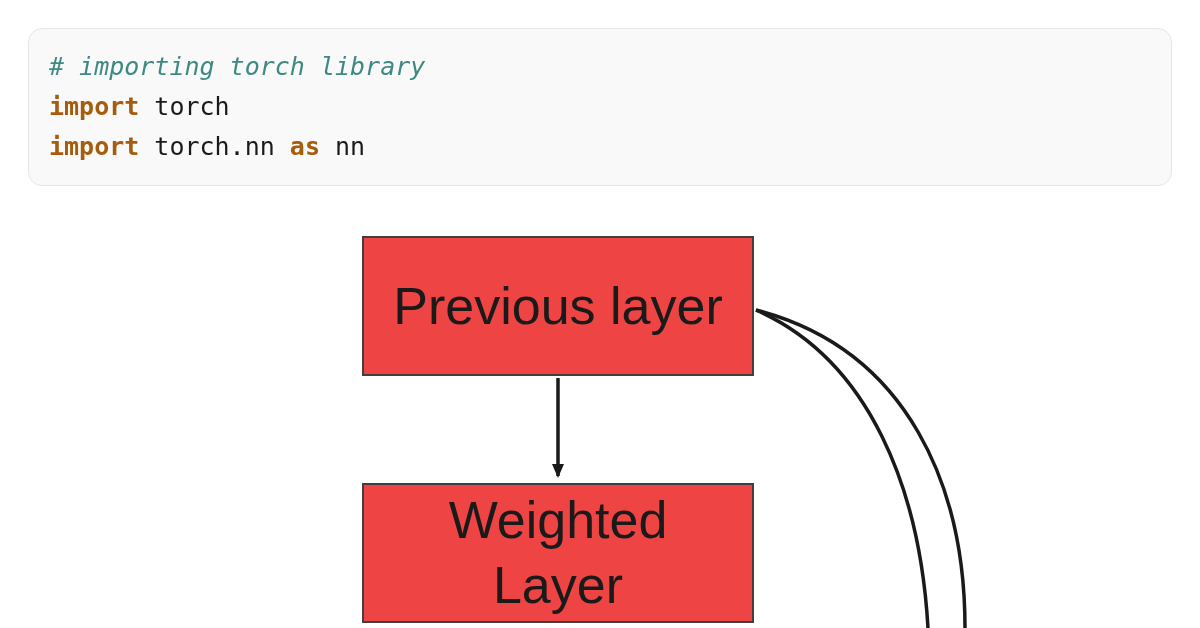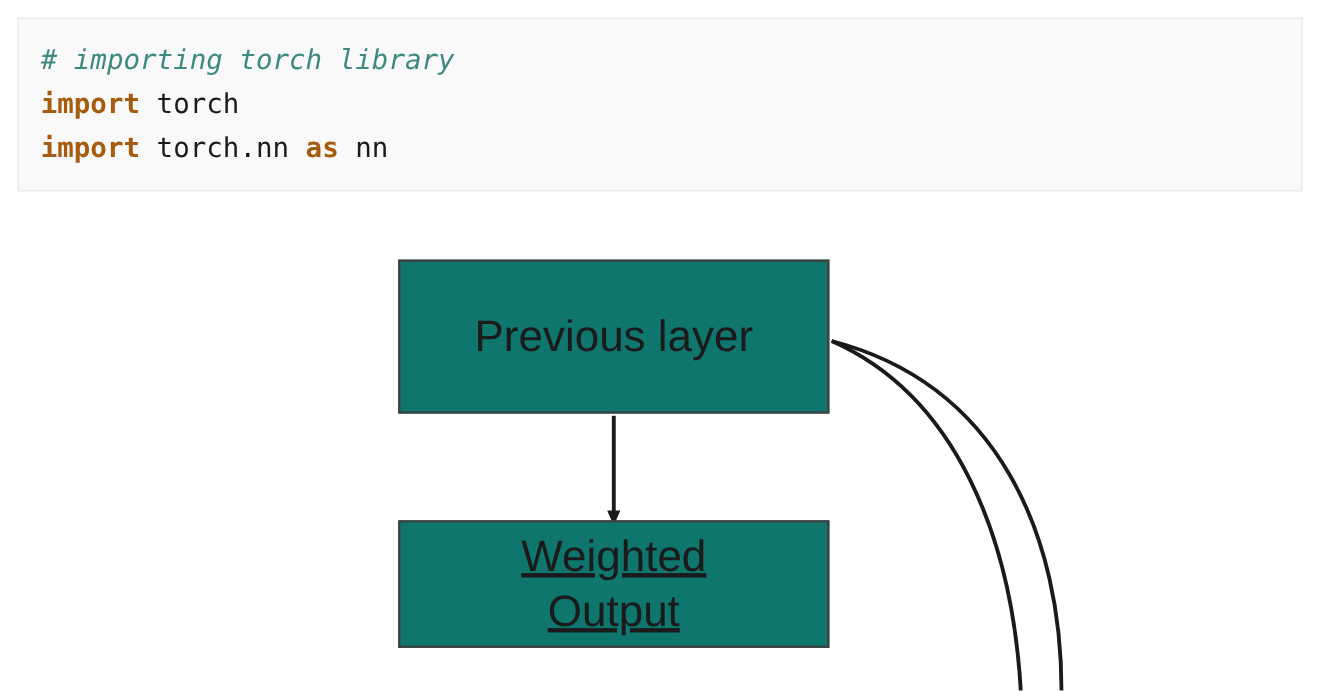--- a/index.html
+++ b/index.html
@@ -5,57 +5,57 @@
     * { box-sizing: border-box; margin: 0; padding: 0; }
     body {
       width: 1200px;
       height: 628px;
       background: #ffffff;
       font-family: ui-monospace, 'SF Mono', Menlo, Consolas, monospace;
       overflow: hidden;
       position: relative;
     }
     .code-block {
-      margin: 16px;
+      margin: 28px;
       padding: 18px 20px;
       border: 1px solid #e6e6e6;
-      border-radius: 0;
+      border-radius: 14px;
       background: #f9f9f9;
       font-size: 25px;
       line-height: 1.6;
       white-space: pre;
     }
     .tk-comment { color: #3e8a82; font-style: italic; }
     .tk-keyword { color: #a65c0d; font-weight: 600; }
     .tk-plain   { color: #1a1a1a; }
 
     .diagram {
       position: absolute;
       top: 230px;
       left: 0;
       width: 1200px;
       height: 398px;
       pointer-events: none;
     }
     .dgbox {
       position: absolute;
-      background: #0f766e;
+      background: #ef4444;
       border: 2px solid #404040;
       font-family: -apple-system, 'Segoe UI', Helvetica, Arial, sans-serif;
-      font-size: 40px;
+      font-size: 52px;
       color: #1a1a1a;
       text-align: center;
       line-height: 1.25;
       display: flex;
       align-items: center;
       justify-content: center;
       padding: 20px 12px;
     }
     .box1 { left: 362px; top: 6px;  width: 392px; height: 140px; }
-    .box2 { left: 362px; top: 243px; width: 392px; height: 116px; text-decoration: underline; }
+    .box2 { left: 362px; top: 253px; width: 392px; height: 140px; }
   </style>
 </head>
 <body>
 
 <div class="code-block"><span class="tk-comment"># importing torch library</span>
 <span class="tk-keyword">import</span><span class="tk-plain"> torch</span>
 <span class="tk-keyword">import</span><span class="tk-plain"> torch.nn </span><span class="tk-keyword">as</span><span class="tk-plain"> nn</span></div>
 
 <div class="diagram">
 
@@ -74,17 +74,17 @@
 
   <div class="dgbox box1">
     <div>
       <div>Previous layer</div>
     </div>
   </div>
 
   <div class="dgbox box2">
     <div>
       <div>Weighted</div>
-      <div>Output</div>
+      <div>Layer</div>
     </div>
   </div>
 
 </div>
 
 </body></html>

